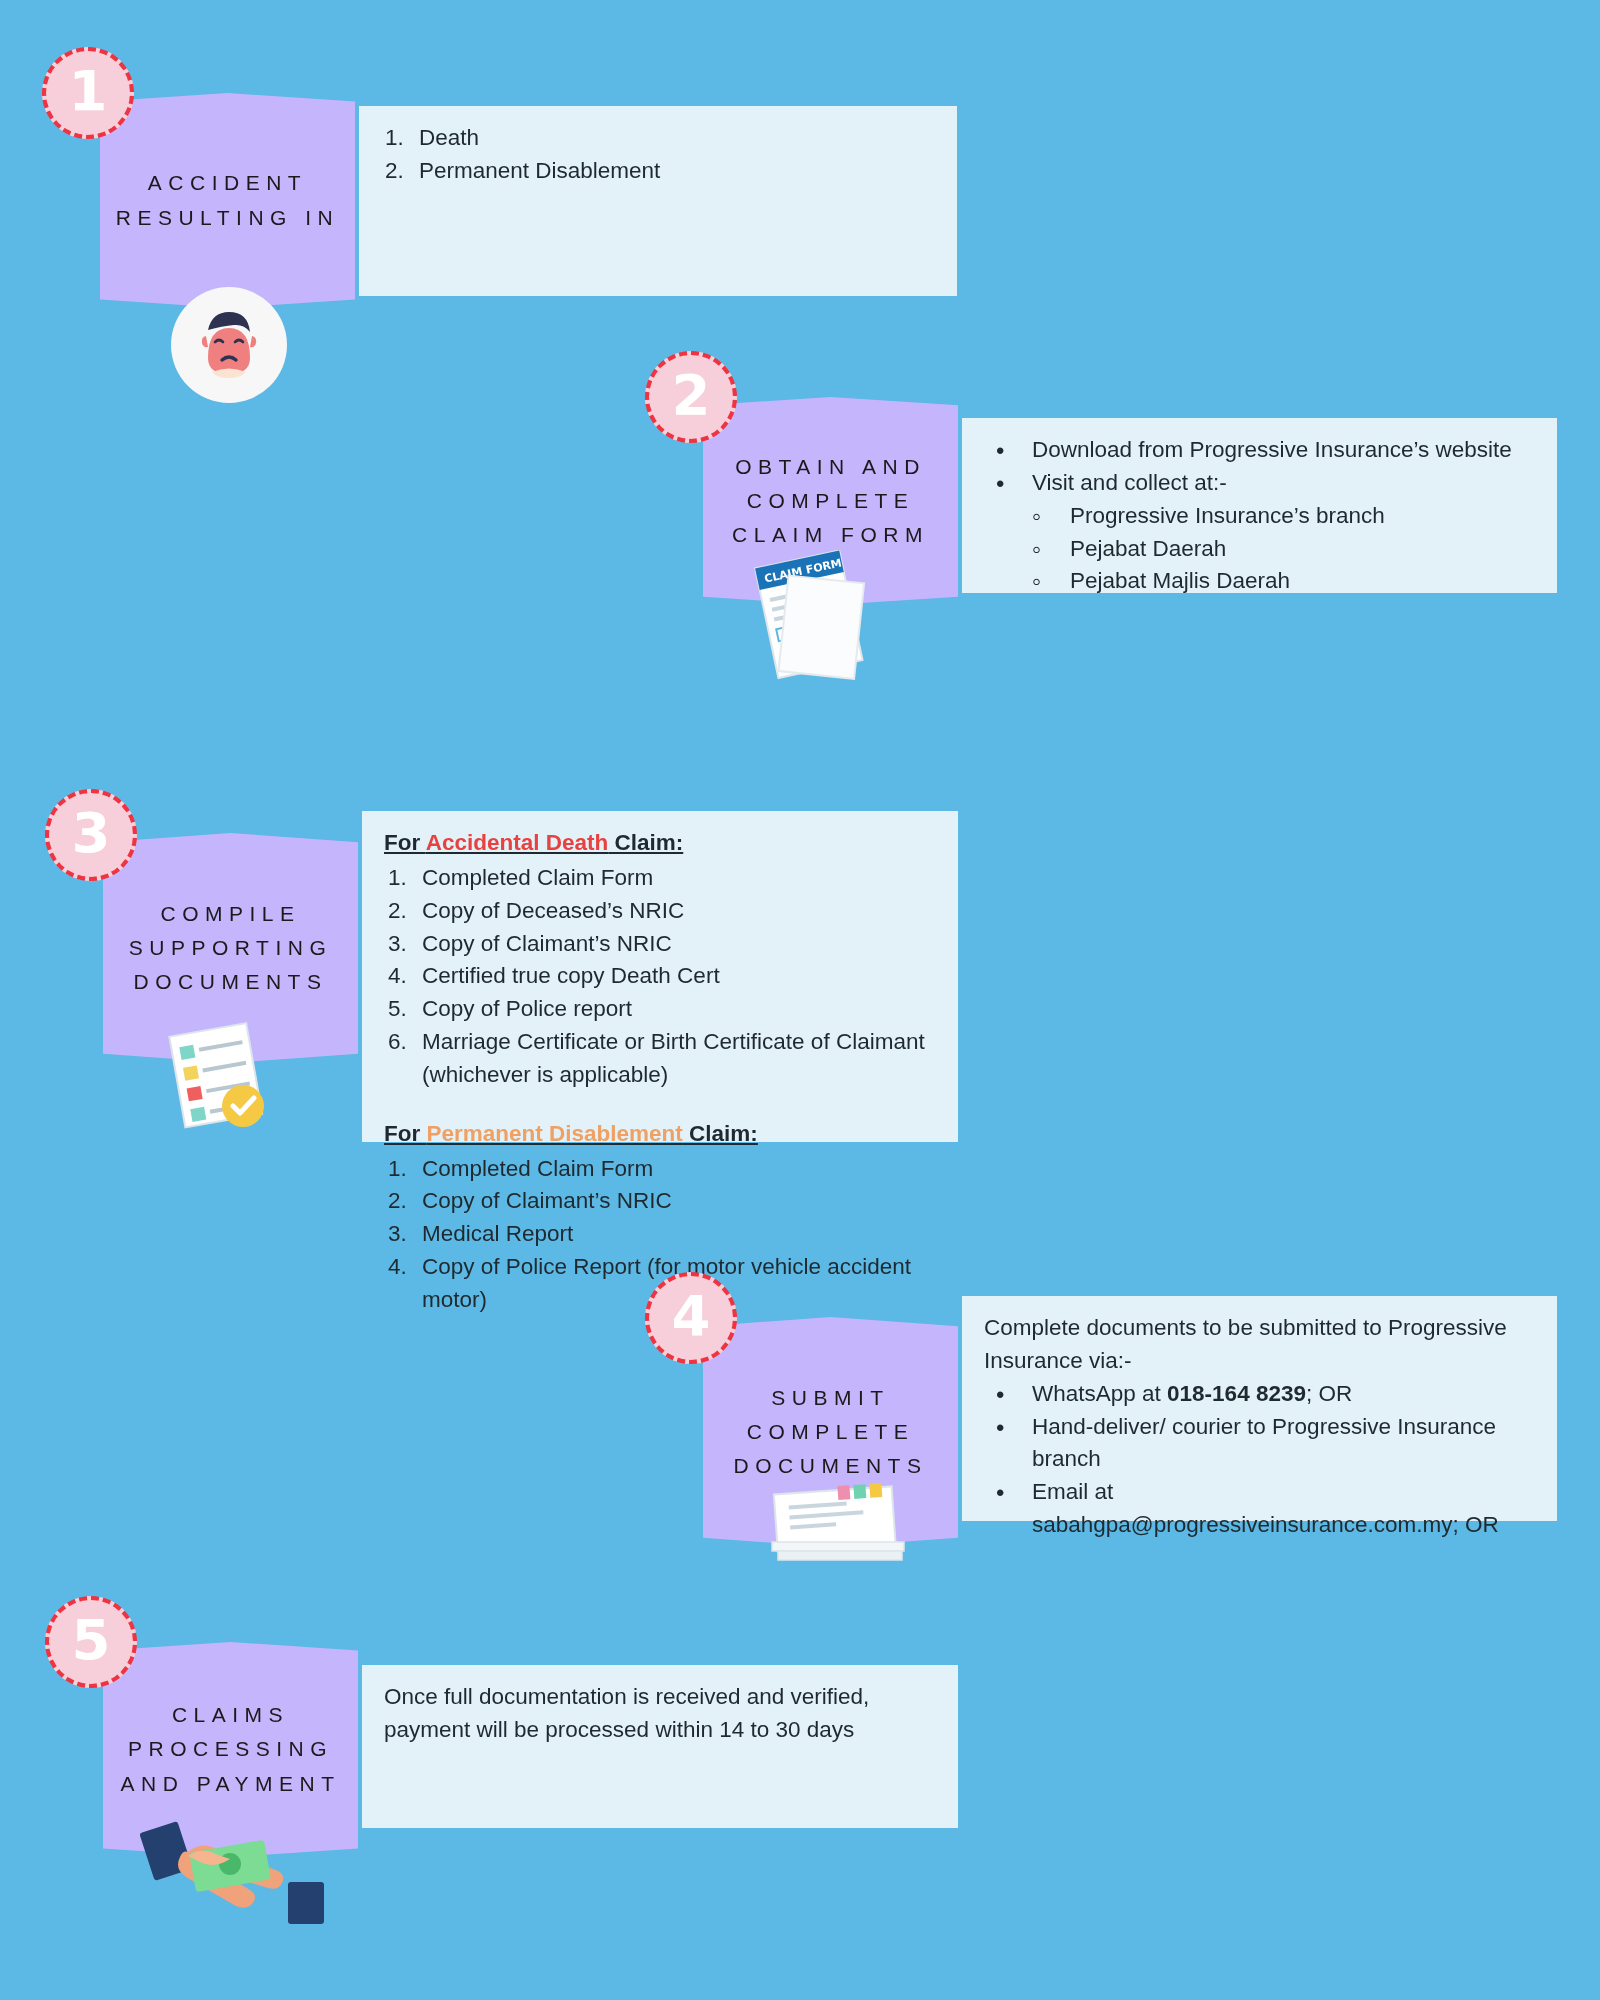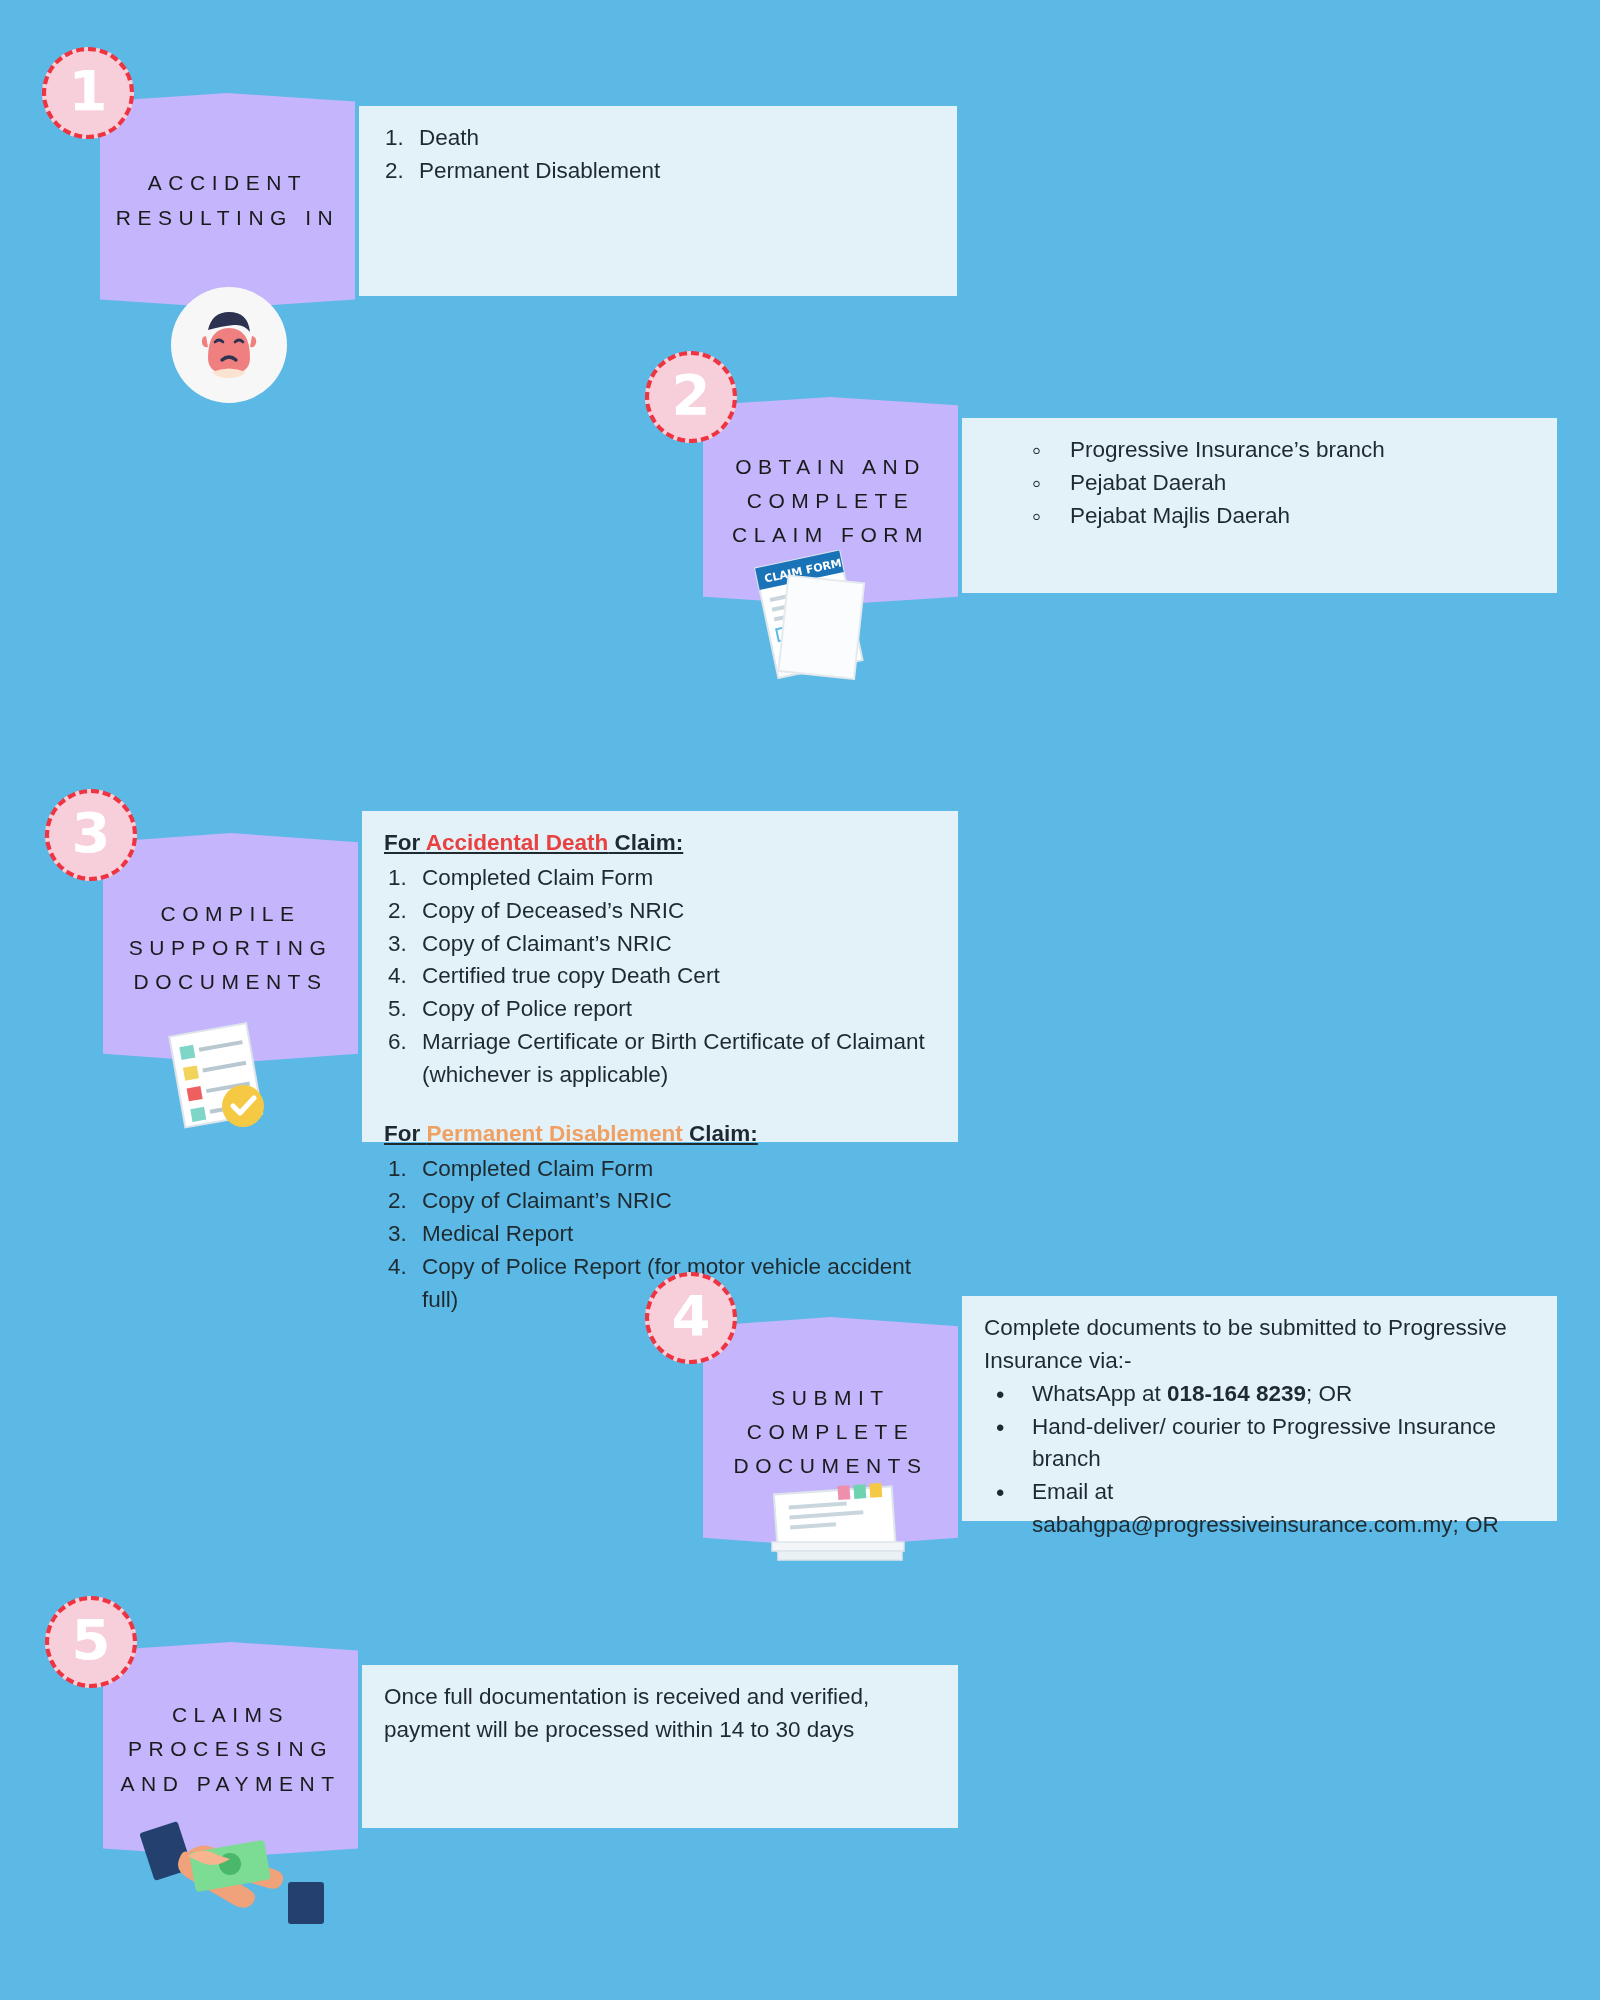--- a/index.html
+++ b/index.html
@@ -200,20 +200,24 @@
   <div class="badge" style="left:-58px; top:-46px;">
     <span>2</span>
   </div>
   <div class="label-card">
     <div class="label-text">OBTAIN AND
 COMPLETE
 CLAIM FORM</div>
   </div>
   <div class="content-panel">
     <div class="content-inner">
+      <ul class="dot-list">
+        <li>Download from Progressive Insurance’s website</li>
+        <li>Visit and collect at:-</li>
+      </ul>
       <ul class="ring-list">
         <li>Progressive Insurance’s branch</li>
         <li>Pejabat Daerah</li>
         <li>Pejabat Majlis Daerah</li>
       </ul>
     </div>
   </div>
 </div>
 
 <div class="illo" style="left:740px; top:550px;">
@@ -258,21 +262,21 @@
       </ol>
       <div class="cont">(whichever is applicable)</div>
       <div class="gap"></div>
       <span class="hdr"><span>For </span><span class="accent-orange">Permanent Disablement</span><span> Claim:</span></span>
       <ol class="num-list">
         <li><span class="n">1.</span><span>Completed Claim Form</span></li>
         <li><span class="n">2.</span><span>Copy of Claimant’s NRIC</span></li>
         <li><span class="n">3.</span><span>Medical Report</span></li>
         <li><span class="n">4.</span><span>Copy of Police Report (for motor vehicle accident</span></li>
       </ol>
-      <div class="cont">full)</div>
+      <div class="cont">motor)</div>
     </div>
   </div>
 </div>
 
 <div class="illo" style="left:163px; top:1020px;">
   <svg width="120" height="112" viewBox="0 0 120 112">
     <g transform="rotate(-10 60 56)">
       <rect x="14" y="8" width="78" height="92" fill="#ffffff" stroke="#dde5ea" stroke-width="2"></rect>
       <rect x="22" y="20" width="14" height="13" fill="#7fd6c8"></rect>
       <rect x="41" y="24" width="44" height="4" fill="#b9c7d0"></rect>

